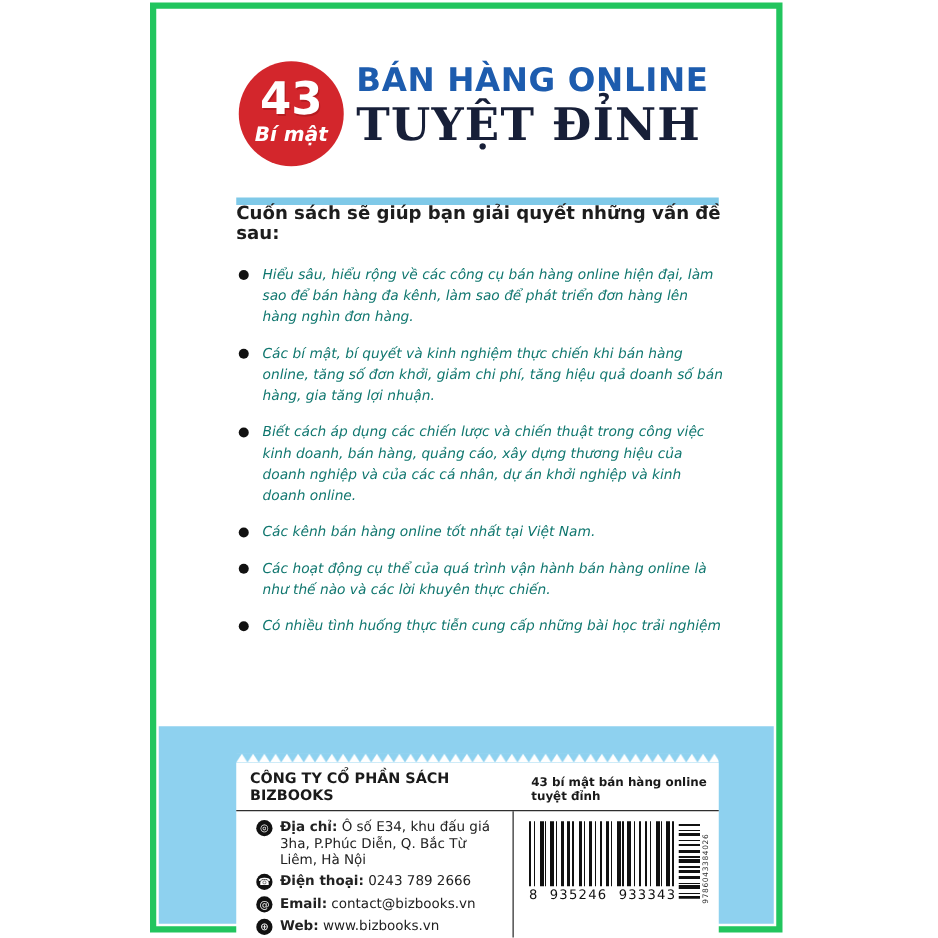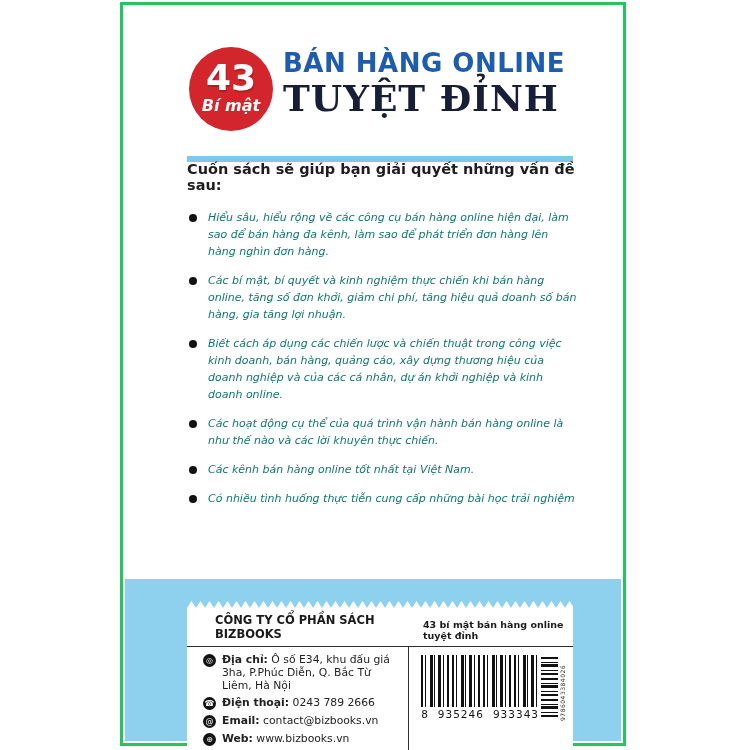--- a/index.html
+++ b/index.html
@@ -3,21 +3,21 @@
 <meta charset="utf-8">
 <style>
   html,body{margin:0;padding:0;}
   body{
     width:750px;height:750px;background:#ffffff;position:relative;
     font-family:"DejaVu Sans","Liberation Sans",sans-serif;
     -webkit-font-smoothing:antialiased;overflow:hidden;
   }
   .book{
     position:absolute;left:120px;top:2px;width:506px;height:744px;
-    background:#ffffff;border:3px solid #22c55e;box-sizing:border-box;
+    background:#ffffff;border:5px solid #22c55e;box-sizing:border-box;
   }
   
   .badge{
     position:absolute;left:66px;top:42px;width:84px;height:84px;border-radius:50%;
     background:#d3262c;color:#ffffff;text-align:center;
   }
   .badge-num{font-size:36px;font-weight:bold;line-height:1;margin-top:13px;text-shadow:1px 2px 0 rgba(90,0,0,.25);}
   .badge-label{font-size:16px;font-style:italic;font-weight:bold;line-height:1;margin-top:2px;}
   .titles{position:absolute;left:160px;top:45px;}
   .title1{color:#1d5cae;font-weight:bold;font-size:26px;line-height:1.05;letter-spacing:.5px;}
@@ -39,21 +39,21 @@
   }
   
   .band{position:absolute;left:2px;right:2px;top:574px;bottom:2px;background:#8ed1ef;}
   .ticket{position:absolute;left:62px;top:22px;width:386px;}
   .teeth{display:block;}
   .tbody{background:#ffffff;padding:0 0 2px 0;}
   .thead{
     display:flex;align-items:flex-end;border-bottom:1.5px solid #2e2e2e;
     padding:5px 0 5px 0;
   }
-  .company{width:222px;padding-left:28px;font-weight:bold;font-size:11.5px;color:#1a1a1a;box-sizing:border-box;}
+  .company{width:222px;padding-left:11px;font-weight:bold;font-size:11.5px;color:#1a1a1a;box-sizing:border-box;}
   .bookname{flex:1;font-weight:bold;font-size:9.5px;color:#1a1a1a;padding-left:14px;}
   .tcols{display:flex;}
   .contacts{
     width:236px;box-sizing:border-box;border-right:1.5px solid #2e2e2e;
     padding:6px 8px 6px 16px;
   }
   .crow{display:flex;margin-bottom:4px;}
   .cicon{
     flex:0 0 13px;width:13px;height:13px;border-radius:50%;background:#111111;color:#ffffff;
     font-size:8px;line-height:13px;text-align:center;margin:1px 6px 0 0;overflow:hidden;
@@ -97,22 +97,22 @@
   </div>
 
   <div class="divider"></div>
 
   <div class="content">
     <p class="intro">Cuốn sách sẽ giúp bạn giải quyết những vấn đề sau:</p>
     <ul class="benefits">
       <li>Hiểu sâu, hiểu rộng về các công cụ bán hàng online hiện đại, làm sao để bán hàng đa kênh, làm sao để phát triển đơn hàng lên hàng nghìn đơn hàng.</li>
       <li>Các bí mật, bí quyết và kinh nghiệm thực chiến khi bán hàng online, tăng số đơn khởi, giảm chi phí, tăng hiệu quả doanh số bán hàng, gia tăng lợi nhuận.</li>
       <li>Biết cách áp dụng các chiến lược và chiến thuật trong công việc kinh doanh, bán hàng, quảng cáo, xây dựng thương hiệu của doanh nghiệp và của các cá nhân, dự án khởi nghiệp và kinh doanh online.</li>
+      <li>Các kênh bán hàng online tốt nhất tại Việt Nam.</li>
       <li>Các hoạt động cụ thể của quá trình vận hành bán hàng online là như thế nào và các lời khuyên thực chiến.</li>
-      <li>Các kênh bán hàng online tốt nhất tại Việt Nam.</li>
       <li>Có nhiều tình huống thực tiễn cung cấp những bài học trải nghiệm</li>
     </ul>
   </div>
 
   <div class="band">
     <div class="ticket">
 
       <svg class="teeth" width="386" height="7" xmlns="http://www.w3.org/2000/svg">
         <defs>
           <pattern id="zz" width="9" height="7" patternUnits="userSpaceOnUse">

